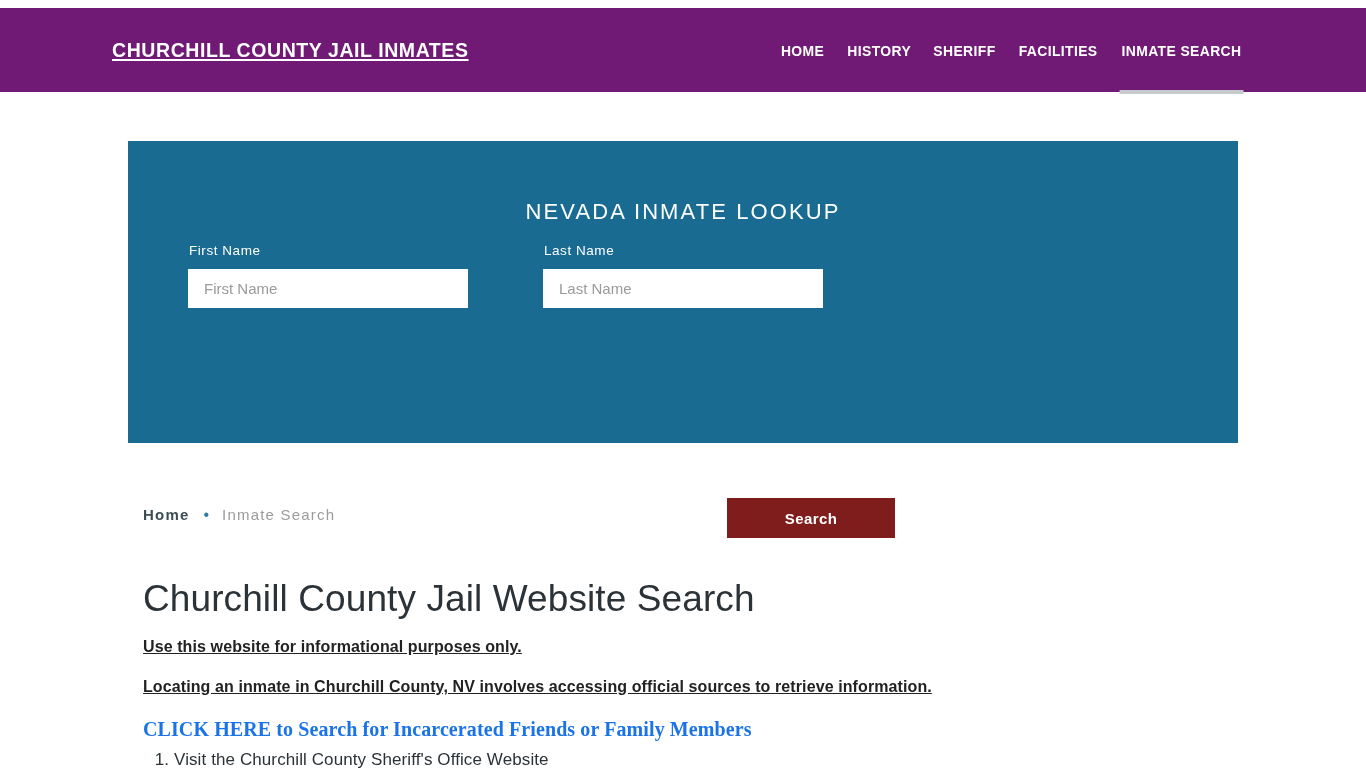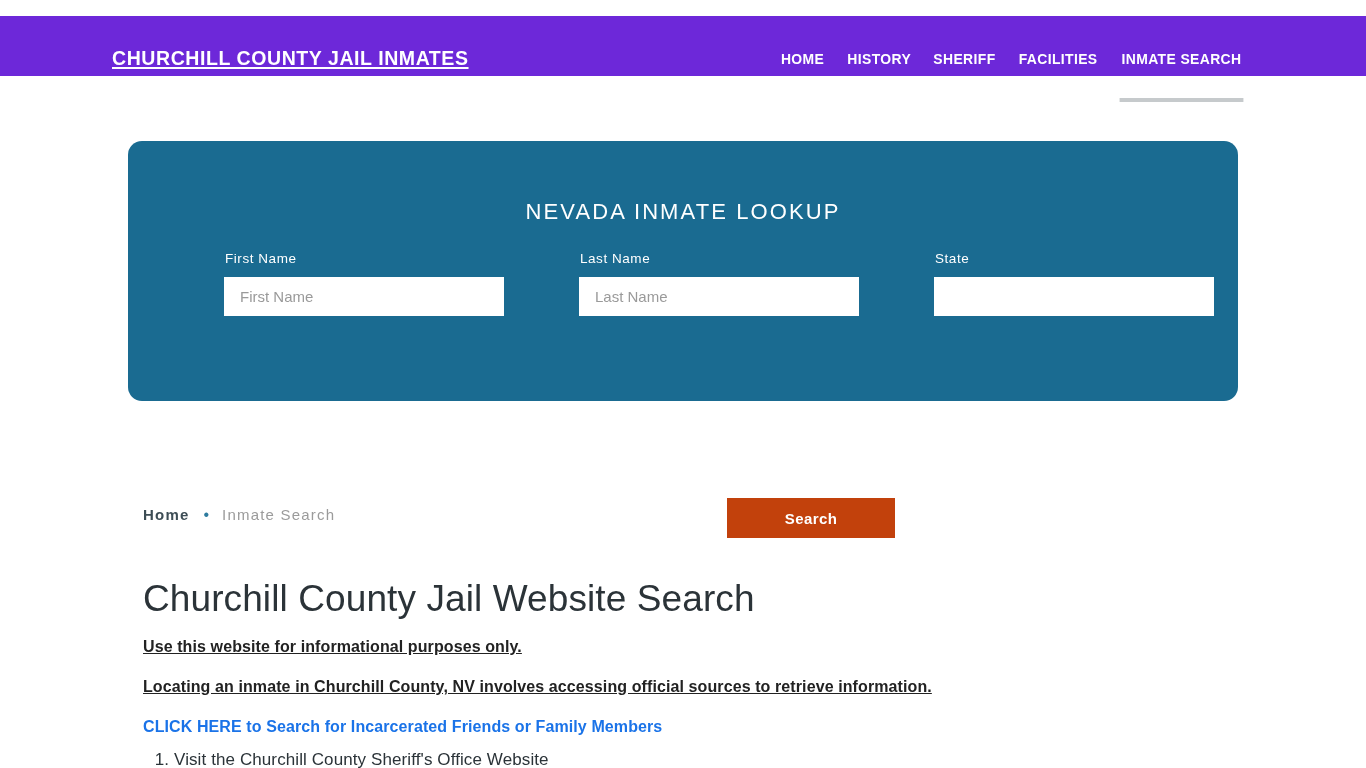--- a/index.html
+++ b/index.html
@@ -10,24 +10,24 @@
     width: 1366px;
     height: 768px;
     overflow: hidden;
     background: #ffffff;
     font-family: "Liberation Sans", sans-serif;
   }
 
   
   .site-header {
     position: absolute;
-    top: 16px; left: 0;
+    top: 8px; left: 0;
     width: 1366px;
-    height: 60px;
-    background: #6d28d9;
+    height: 84px;
+    background: #701a75;
   }
   .brand {
     position: absolute;
     left: 112px;
     top: 30px;
     color: #ffffff;
     font-family: "Liberation Sans Narrow", "Liberation Sans", sans-serif;
     font-size: 21px;
     font-weight: bold;
     letter-spacing: 0.6px;
@@ -70,23 +70,22 @@
     height: 4px;
     background: #c6cacc;
   }
 
   
   .lookup-panel {
     position: absolute;
     left: 128px;
     top: 141px;
     width: 1110px;
-    height: 260px;
+    height: 302px;
     background: #1a6b91;
-    border-radius: 14px;
   }
   .lookup-title {
     position: absolute;
     top: 40px;
     left: 0;
     width: 100%;
     text-align: center;
     color: #ffffff;
     font-size: 22px;
     font-weight: normal;
@@ -95,22 +94,21 @@
   }
   .fields-row {
     position: absolute;
     top: 94px;
     left: 0;
     width: 100%;
     height: 80px;
   }
   .field {
     position: absolute;
-    top: 16px;
-    margin-left: 36px;
+    top: 8px;
   }
   .field-first  { left: 60px;  width: 280px; }
   .field-last   { left: 415px; width: 280px; }
   .field-state  { left: 770px; width: 280px; }
 
   .field-label {
     display: block;
     color: #ffffff;
     font-size: 13.5px;
     font-weight: normal;
@@ -136,21 +134,21 @@
     appearance: none;
     border-radius: 0;
   }
 
   .search-button {
     position: absolute;
     left: 599px;
     top: 357px;
     width: 168px;
     height: 40px;
-    background: #c2410c;
+    background: #7f1d1d;
     border: 0;
     color: #ffffff;
     font-family: "Liberation Sans", sans-serif;
     font-size: 15px;
     font-weight: bold;
     letter-spacing: 0.4px;
     cursor: pointer;
   }
 
   
@@ -207,22 +205,22 @@
     text-decoration: underline;
   }
   .copy-1 { top: 638px; }
   .copy-2 { top: 678px; }
 
   .cta-link {
     position: absolute;
     left: 143px;
     top: 718px;
     color: #1a73e8;
-    font-family: Liberation Sans, sans-serif;
-    font-size: 16px;
+    font-family: Liberation Serif, serif;
+    font-size: 20px;
     font-weight: bold;
     letter-spacing: 0.1px;
     text-decoration: none;
     white-space: nowrap;
     cursor: pointer;
   }
 
   .steps-list {
     position: absolute;
     left: 143px;
@@ -261,26 +259,20 @@
     <div class="field field-first">
       <label class="field-label">First Name</label>
       <input class="field-input" type="text" placeholder="First Name" style="">
     </div>
 
     <div class="field field-last">
       <label class="field-label">Last Name</label>
       <input class="field-input" type="text" placeholder="Last Name" style="">
     </div>
 
-    <div class="field field-state">
-      <label class="field-label">State</label>
-      <select class="field-input">
-        <option value=""></option>
-      </select>
-    </div>
 
   </div>
 
   <button class="search-button">Search</button>
 </section>
 
 <nav class="breadcrumb">
   <a class="crumb-home" href="#">Home</a>
   <span class="crumb-sep">•</span>
   <span class="crumb-current">Inmate Search</span>

